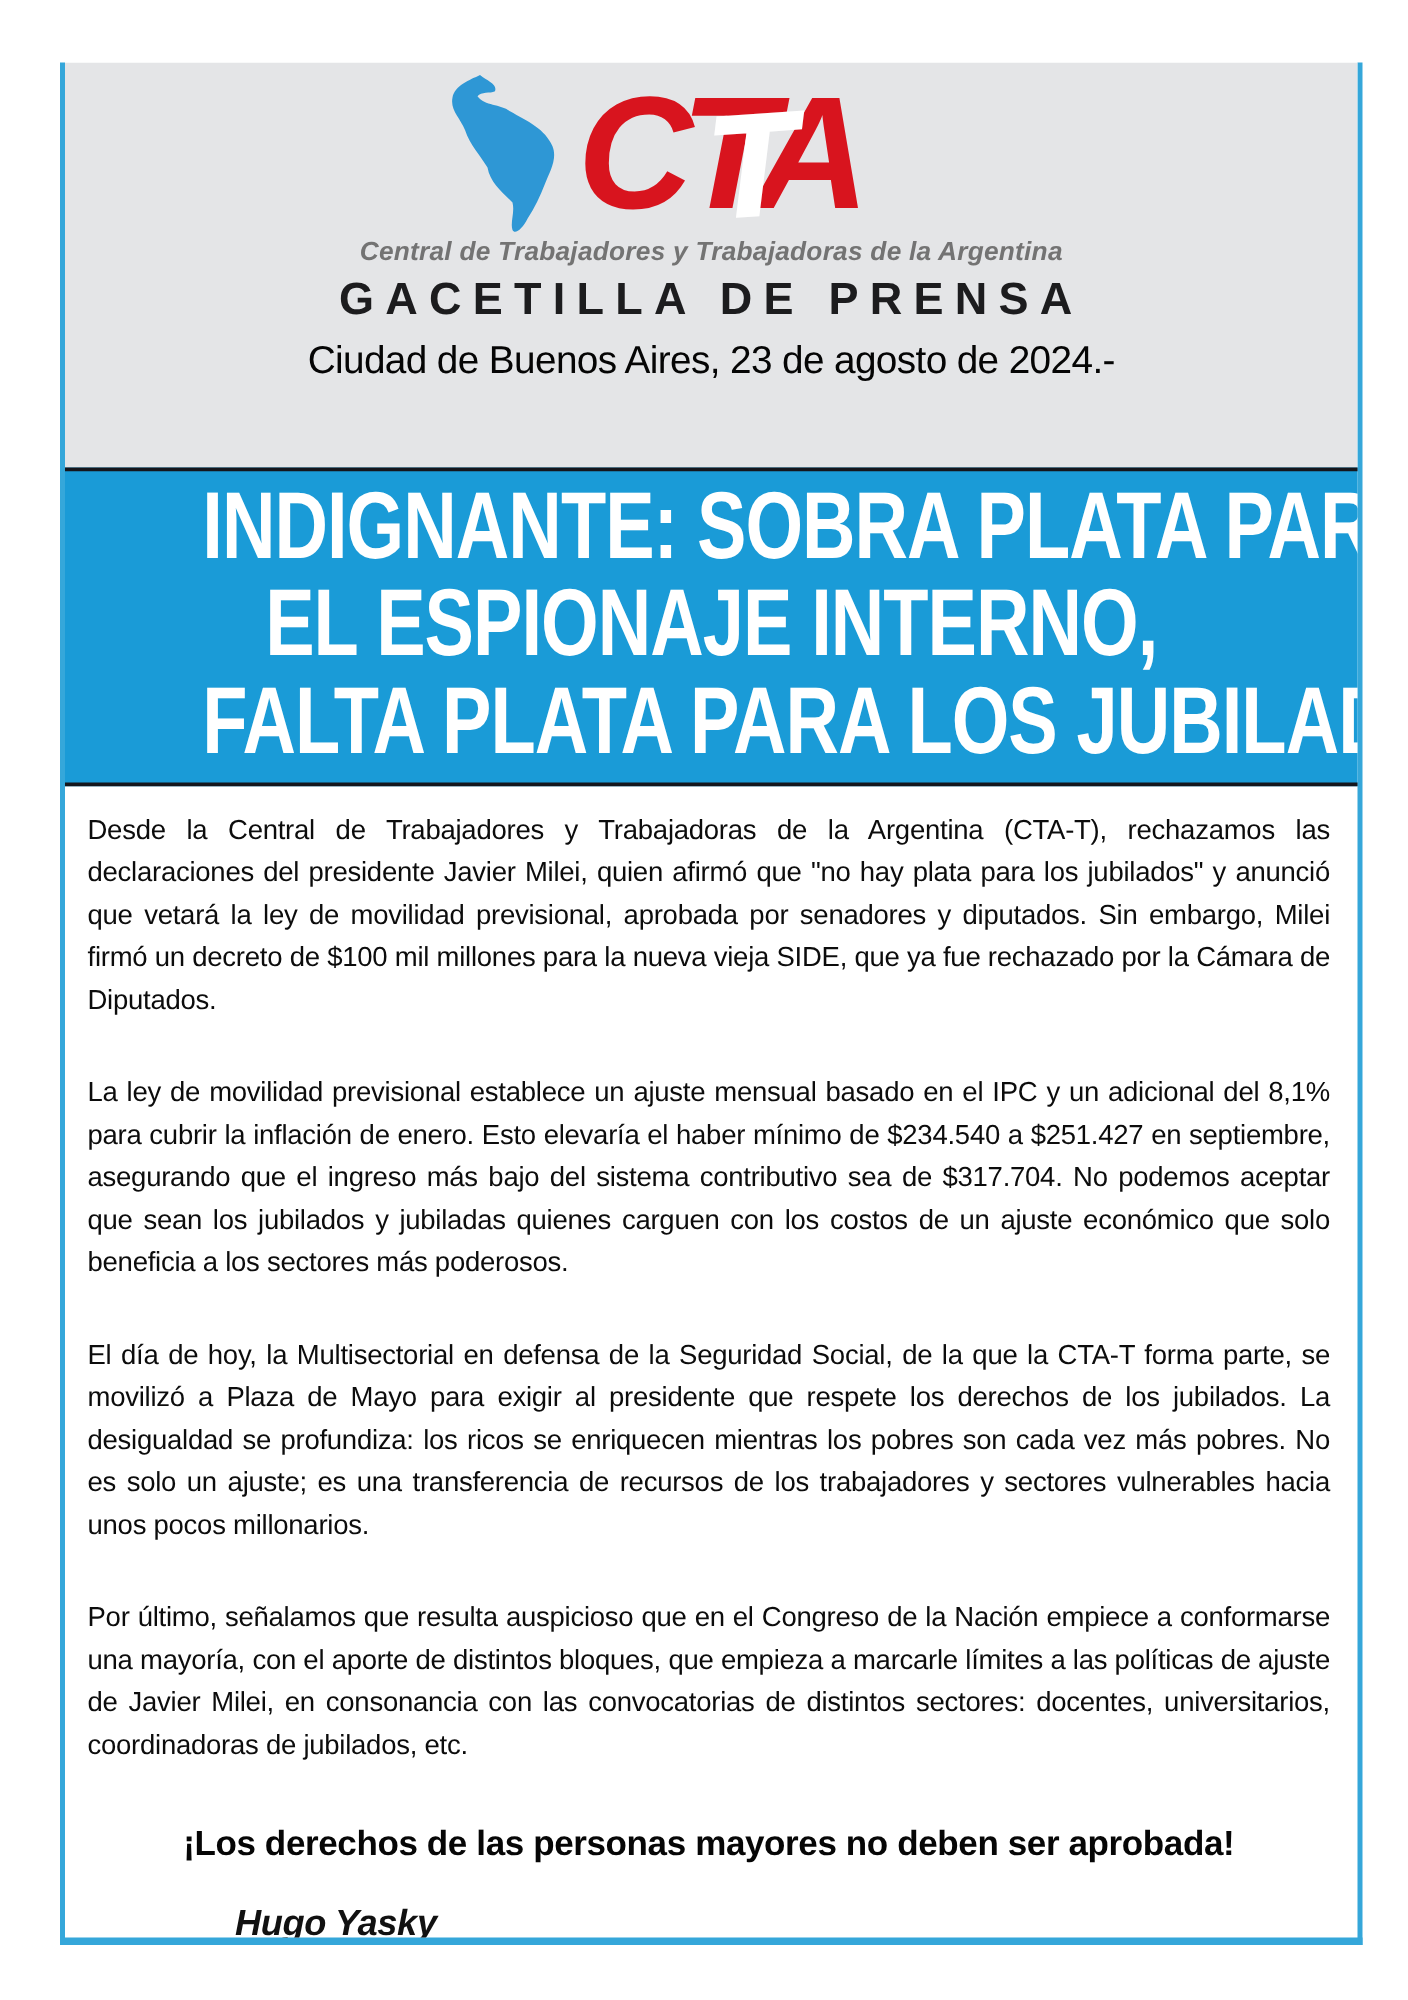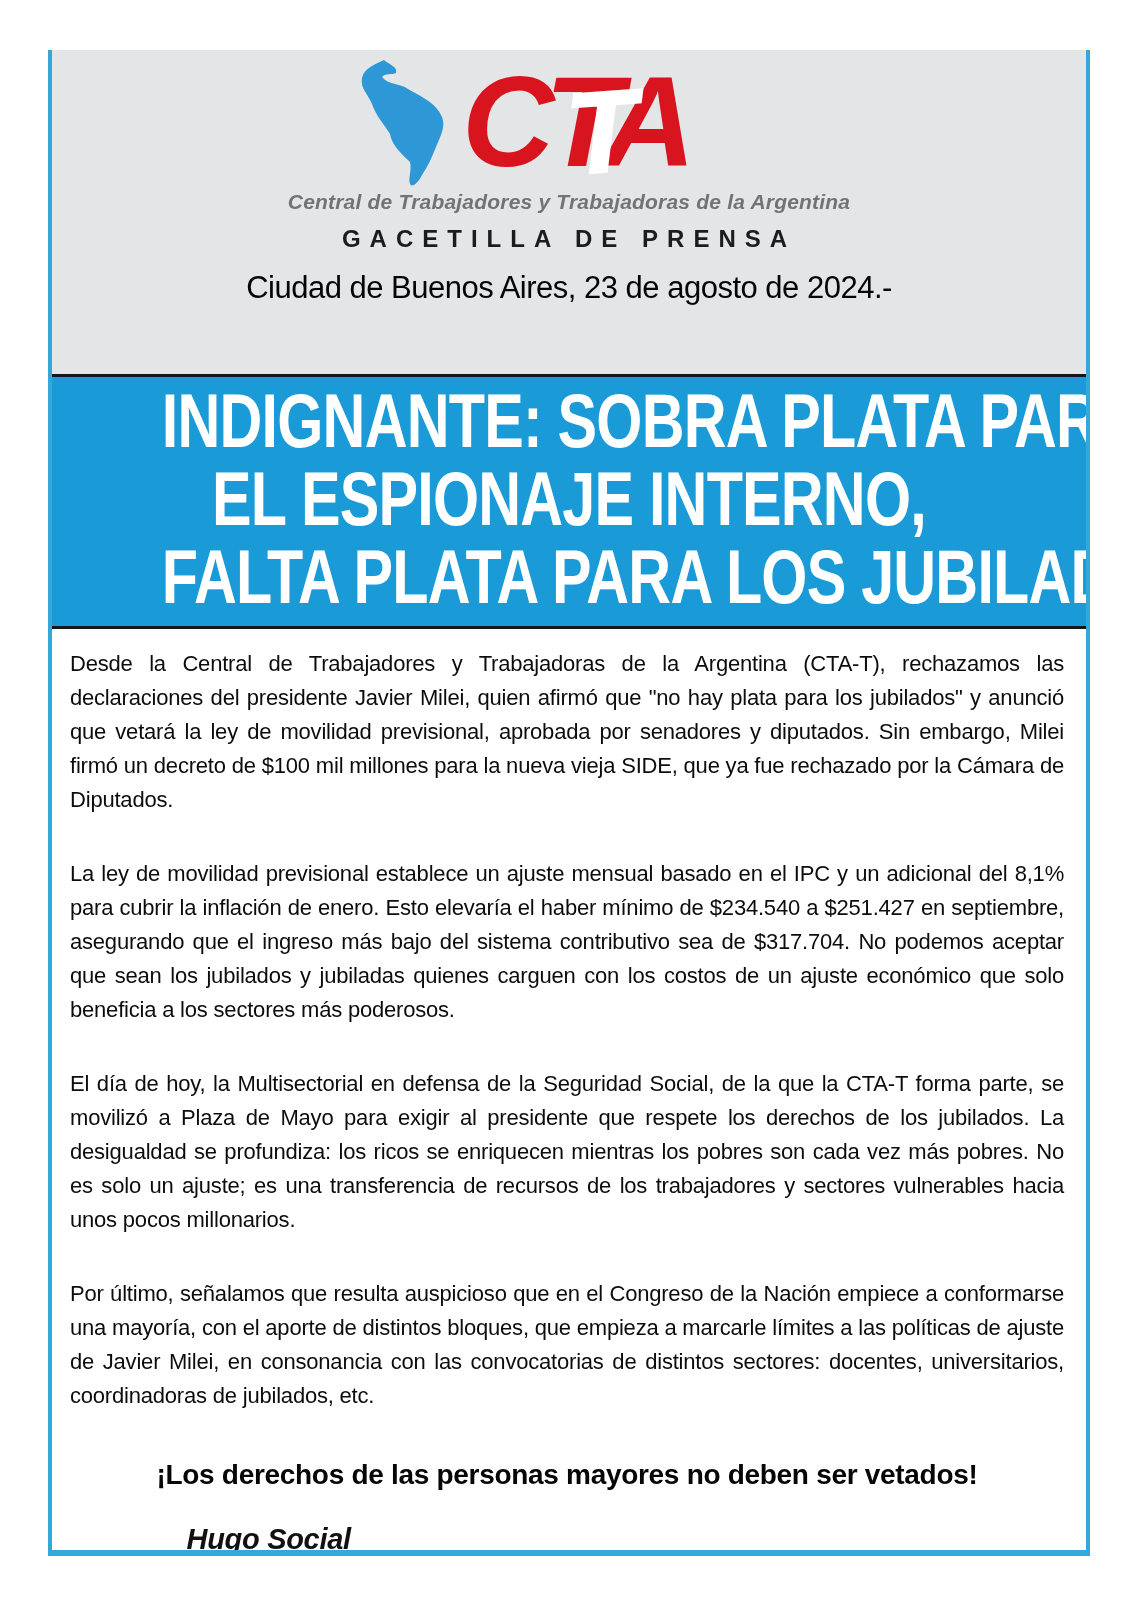--- a/index.html
+++ b/index.html
@@ -38,21 +38,21 @@
     color: #737373;
     font-weight: bold;
     font-style: italic;
     font-size: 21px;
     line-height: 24px;
     margin-top: 2px;
     letter-spacing: 0.2px;
   }
   .doc-type {
     color: #1c1c1e;
-    font-size: 24px;
+    font-size: 36px;
     line-height: 42px;
     font-weight: 600;
     letter-spacing: 9px;
     margin-top: 4px;
     white-space: nowrap;
   }
   .dateline {
     color: #050505;
     font-size: 31px;
     line-height: 40px;
@@ -148,24 +148,24 @@
       <span class="banner-line">EL ESPIONAJE INTERNO,</span>
       <span class="banner-line">FALTA PLATA PARA LOS JUBILADOS.</span>
     </div>
 
     <div class="body-area">
       <p class="para">Desde la Central de Trabajadores y Trabajadoras de la Argentina (CTA-T), rechazamos las declaraciones del presidente Javier Milei, quien afirmó que "no hay plata para los jubilados" y anunció que vetará la ley de movilidad previsional, aprobada por senadores y diputados. Sin embargo, Milei firmó un decreto de $100 mil millones para la nueva vieja SIDE, que ya fue rechazado por la Cámara de Diputados.</p>
       <p class="para">La ley de movilidad previsional establece un ajuste mensual basado en el IPC y un adicional del 8,1% para cubrir la inflación de enero. Esto elevaría el haber mínimo de $234.540 a $251.427 en septiembre, asegurando que el ingreso más bajo del sistema contributivo sea de $317.704. No podemos aceptar que sean los jubilados y jubiladas quienes carguen con los costos de un ajuste económico que solo beneficia a los sectores más poderosos.</p>
       <p class="para">El día de hoy, la Multisectorial en defensa de la Seguridad Social, de la que la CTA-T forma parte, se movilizó a Plaza de Mayo para exigir al presidente que respete los derechos de los jubilados. La desigualdad se profundiza: los ricos se enriquecen mientras los pobres son cada vez más pobres. No es solo un ajuste; es una transferencia de recursos de los trabajadores y sectores vulnerables hacia unos pocos millonarios.</p>
       <p class="para">Por último, señalamos que resulta auspicioso que en el Congreso de la Nación empiece a conformarse una mayoría, con el aporte de distintos bloques, que empieza a marcarle límites a las políticas de ajuste de Javier Milei, en consonancia con las convocatorias de distintos sectores: docentes, universitarios, coordinadoras de jubilados, etc.</p>
 
-      <div class="slogan">¡Los derechos de las personas mayores no deben ser vetados!</div>
+      <div class="slogan">¡Los derechos de las personas mayores no deben ser aprobada!</div>
 
       <div class="sig-row">
         <div class="sig">
-          <div class="sig-name">Hugo Social</div>
+          <div class="sig-name">Hugo Yasky</div>
           <div class="sig-title">Secretario General</div>
         </div>
       </div>
     </div>
 
   </div>
 </div>
 
 </body></html>

